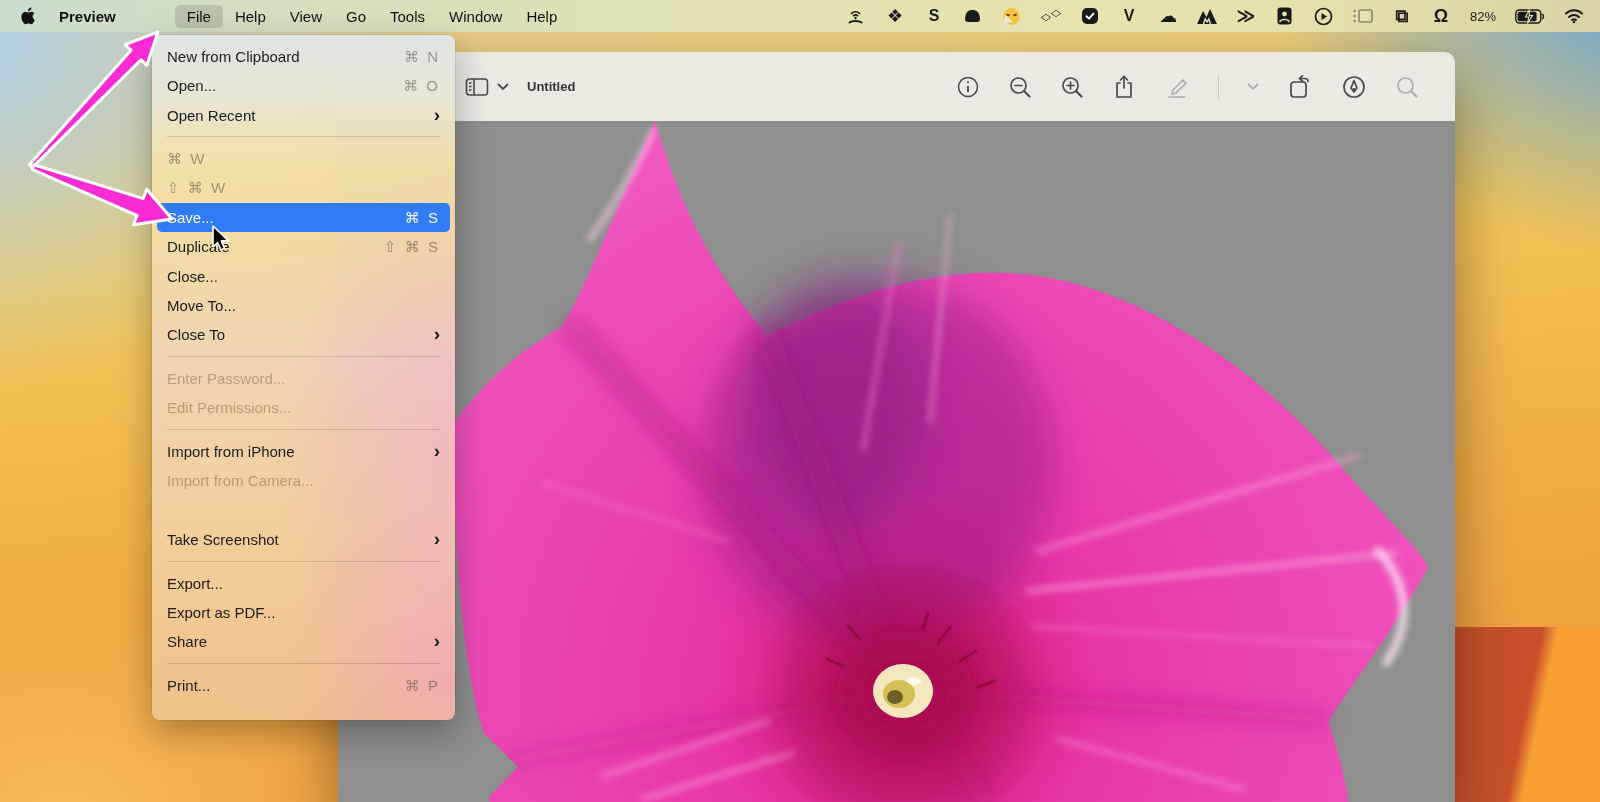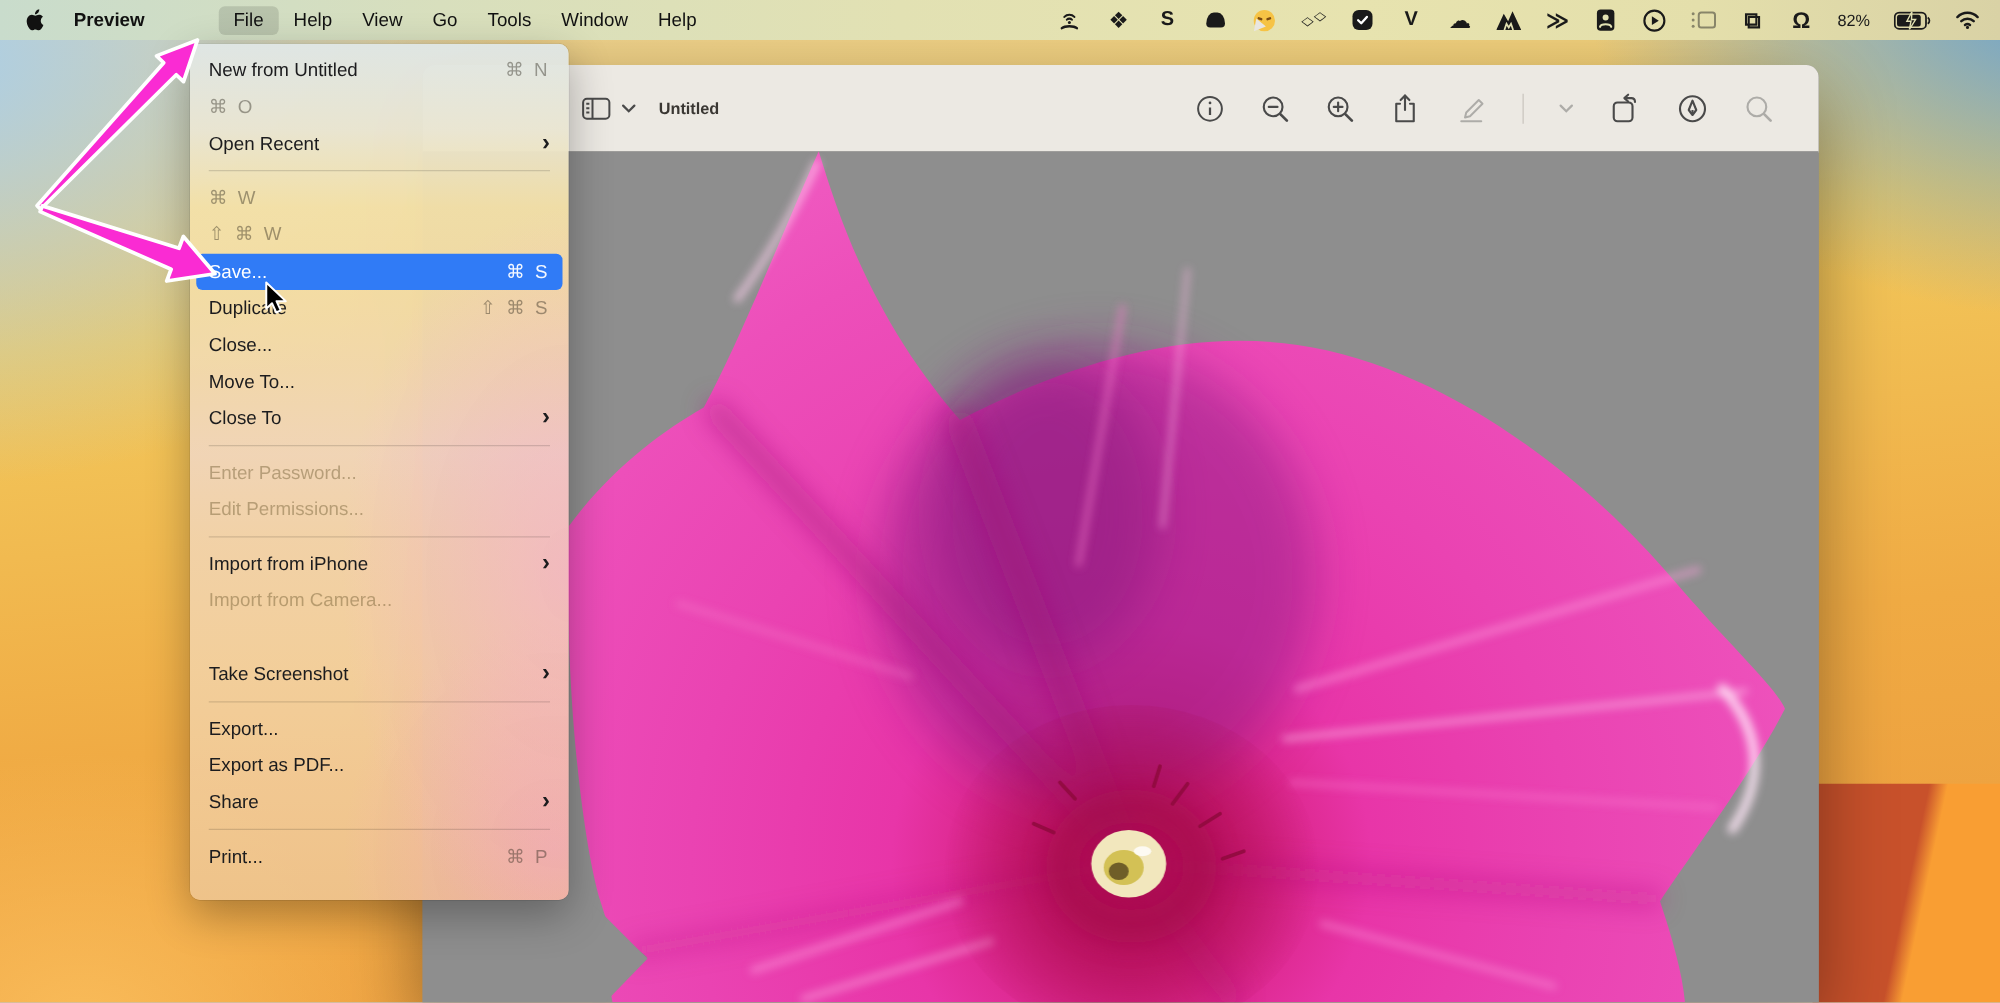--- a/index.html
+++ b/index.html
@@ -350,24 +350,25 @@
         <path d="M5.3 9 A7.5 7.5 0 0 1 15.7 9" stroke-width="2.1"></path>
         <path d="M8.4 12.2 A3.5 3.5 0 0 1 12.6 12.2" stroke-width="2.1"></path>
         <circle cx="10.5" cy="14.2" r="1.3" fill="#1a1a1a" stroke="none"></circle>
       </svg>
     </span>
   </div>
 </div>
 
 <div class="menu-panel">
   <div class="mi" style="top:7px">
-      <span class="lbl">New from Untitled</span>
+      <span class="lbl">New from Clipboard</span>
       <span class="sc">⌘ N</span>
     </div>
   <div class="mi" style="top:36px">
+      <span class="lbl">Open...</span>
       <span class="sc">⌘ O</span>
     </div>
   <div class="mi" style="top:66px">
       <span class="lbl">Open Recent</span>
       <span class="chev">›</span>
     </div>
   <div class="msep" style="top:101px"></div>
   <div class="mi" style="top:109px">
       <span class="sc">⌘ W</span>
     </div>

